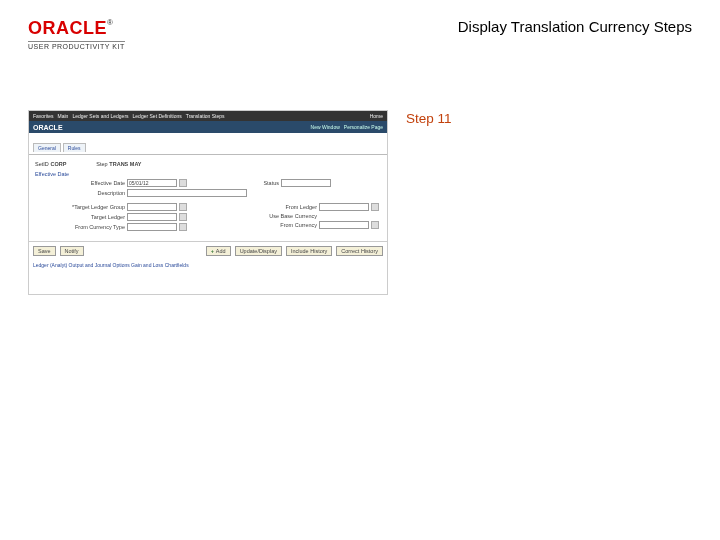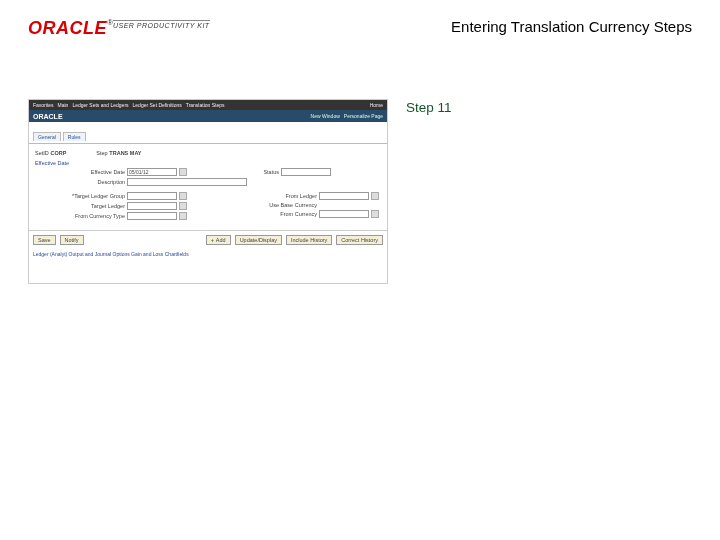--- a/index.html
+++ b/index.html
@@ -1,19 +1,19 @@
 <!DOCTYPE html>
 <html><head>
 <meta charset="utf-8">
 <style>
   * { margin: 0; padding: 0; box-sizing: border-box; }
   body { font-family: Arial, Helvetica, sans-serif; width: 720px; height: 540px; background: #fff; position: relative; }
   .page { padding: 18px 28px; }
   .header-row { display: flex; justify-content: space-between; align-items: flex-start; }
-  .logo-block { display: flex; flex-direction: row; font-style: italic; }
+  .logo-block { display: flex; flex-direction: column; }
   .oracle-logo { font-weight: bold; color: #d80000; font-size: 18px; letter-spacing: 0.5px; }
   .oracle-tm { font-size: 8px; color: #333; vertical-align: top; }
   .upk { font-size: 7px; letter-spacing: 0.5px; color: #333; border-top: 1px solid #888; margin-top: 2px; padding-top: 1px; }
   .title { font-size: 15px; color: #000; }
   .content-row { display: flex; margin-top: 60px; gap: 18px; }
   .screenshot { width: 360px; height: 185px; position: relative; border: 1px solid #ccc; background: #fff; overflow: hidden; font-size: 6px; color: #444; }
   .ss-top { background: #333; height: 10px; display: flex; align-items: center; padding: 0 4px; gap: 4px; }
   .ss-top span { color: #eee; font-size: 5px; }
   .ss-bar2 { background: #2a4a6a; height: 12px; display: flex; align-items: center; padding: 0 4px; }
   .ss-bar2 .o { color: #fff; font-weight: bold; font-size: 7px; }
@@ -30,36 +30,36 @@
   .ss-field { display:flex; align-items:center; gap:2px; margin:2px 0 2px 20px; }
   .ss-field .lbl { width:70px; text-align:right; font-size:5.5px; }
   .ss-field .inp { border:1px solid #999; height:8px; width:50px; background:#fff; font-size:5px; padding:0 1px; }
   .ss-field .ico { width:8px; height:8px; background:#ddd; border:1px solid #aaa; }
   .ss-grid { display:flex; gap:40px; margin-top:4px; }
   .ss-col .ss-field .lbl { width:70px; }
   .ss-bottombtns { display:flex; gap:4px; padding:4px; border-top:1px solid #ccc; margin-top:4px; }
   .ss-btn { border:1px solid #999; background:#f4f0d8; padding:1px 4px; font-size:5.5px; display:inline-flex; align-items:center; gap:2px; }
   .ss-btn .plus { color:#3a7a3a; font-weight:bold; }
   .ss-foot { font-size:5px; color:#2a4a9a; padding:2px 4px; }
-  .text-col { flex: 1; padding-right: 10px; font-size: 13.5px; line-height: 1.35; color: #14532d; }
+  .text-col { flex: 1; padding-right: 10px; font-size: 13.5px; line-height: 1.35; color: #c2410c; }
   .step-title { margin-bottom: 18px; }
   .bold { font-weight: bold; }
 </style>
 </head>
 <body>
 
 <div class="page">
   <div class="header-row">
     <div class="logo-block">
       <div>
         <span class="oracle-logo">ORACLE</span><span class="oracle-tm">®</span>
       </div>
       <div class="upk">USER PRODUCTIVITY KIT</div>
     </div>
-    <div class="title">Entering Translation Currency Steps</div>
+    <div class="title">Display Translation Currency Steps</div>
   </div>
 
   <div class="content-row">
     <div class="screenshot">
       <div class="ss-top">
         <span>Favorites</span>
         <span>Main</span>
         <span>Ledger Sets and Ledgers</span>
         <span>Ledger Set Definitions</span>
         <span>Translation Steps</span>

